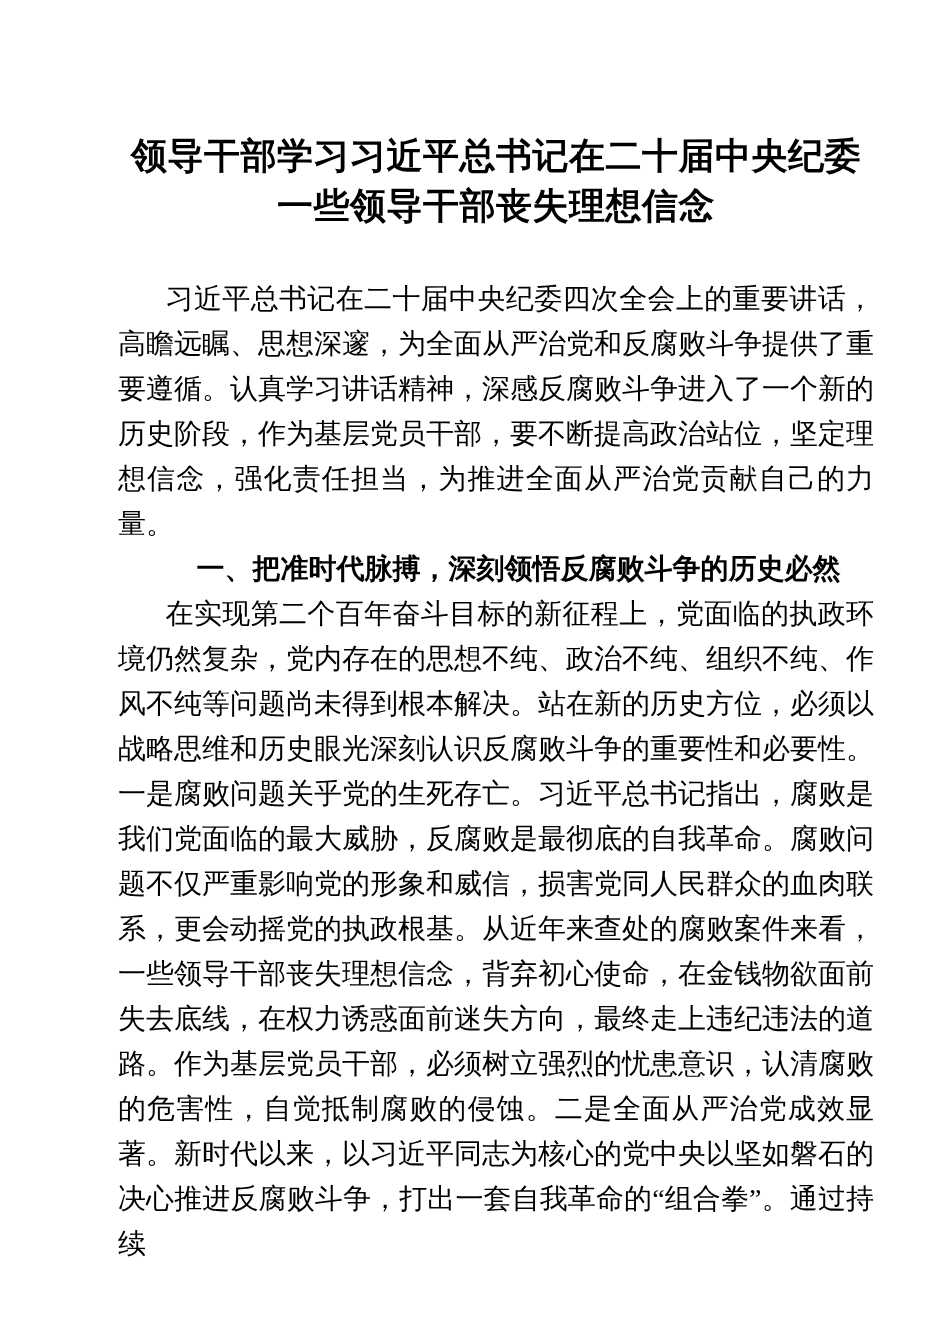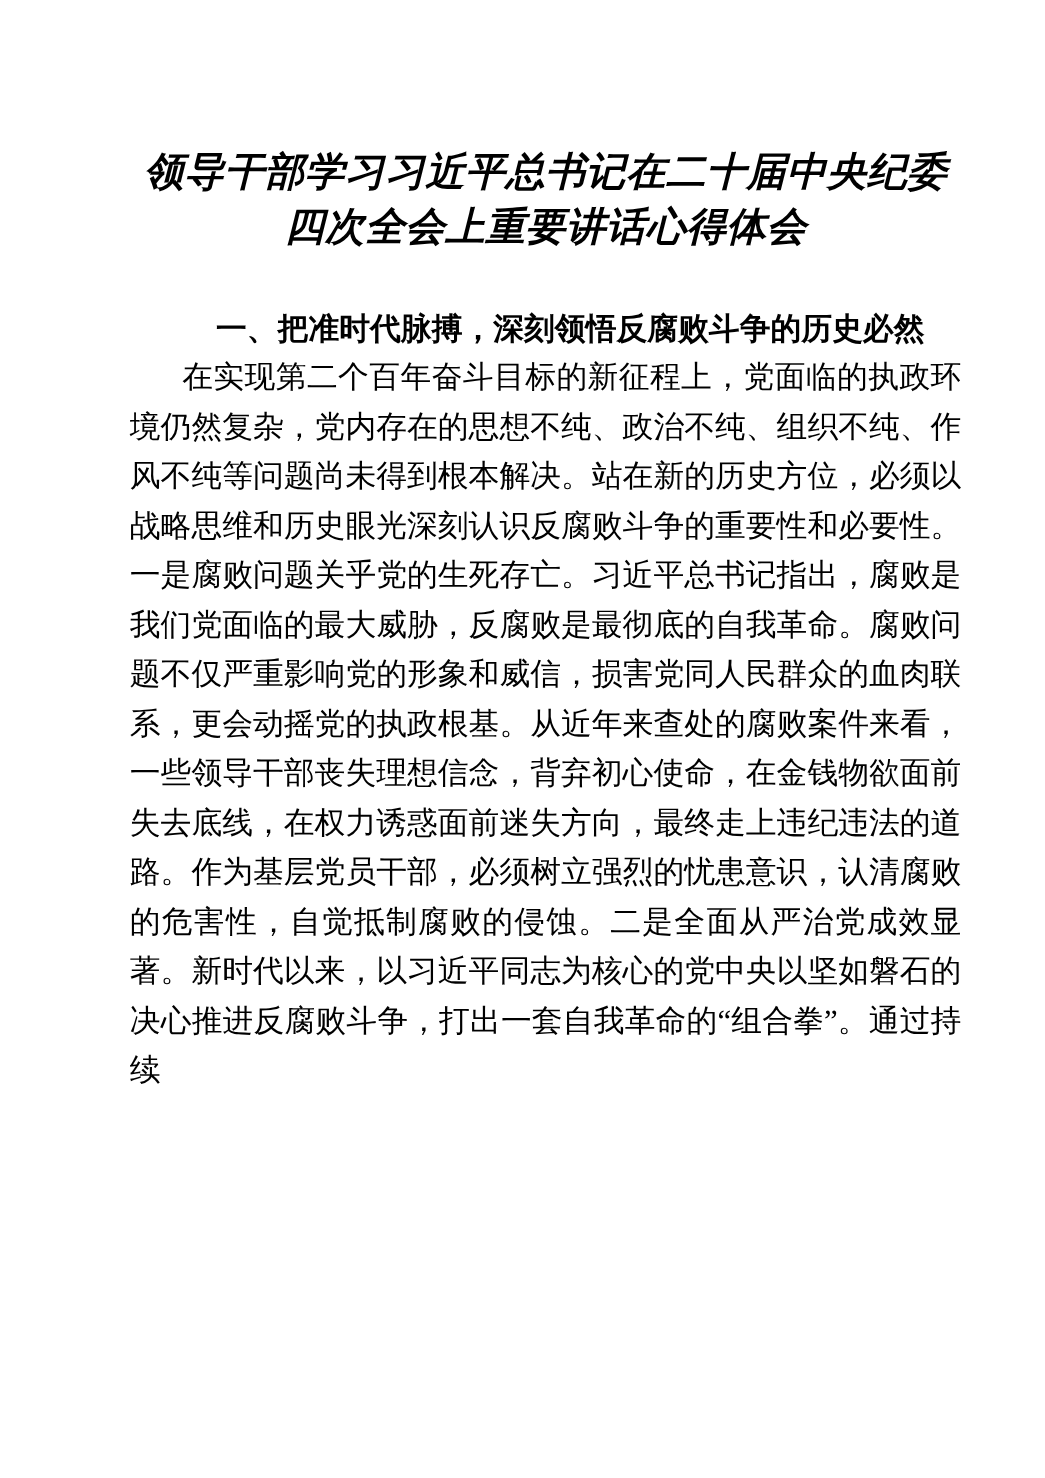--- a/index.html
+++ b/index.html
@@ -20,21 +20,20 @@
   .doc-title {
     margin: 0 0 45px 0;
     padding: 0;
     font-family: "Liberation Serif", serif;
     font-weight: bold;
     font-size: 36px;
     line-height: 50px;
     text-align: center;
     color: #000000;
     letter-spacing: 0.5px;
-    font-style: italic;
   }
   .doc-title .title-line {
     display: block;
   }
   .body-para {
     margin: 0;
     padding: 0;
     font-family: "Liberation Serif", serif;
     font-weight: normal;
     font-size: 28px;
@@ -56,21 +55,22 @@
     color: #000000;
   }
 </style>
 </head>
 <body>
 
 <div class="page">
 
   <h1 class="doc-title">
     <span class="title-line">领导干部学习习近平总书记在二十届中央纪委</span>
-    <span class="title-line">四次全会上重要讲话心得体会</span>
+    <span class="title-line">一些领导干部丧失理想信念</span>
   </h1>
 
+  <p class="body-para">习近平总书记在二十届中央纪委四次全会上的重要讲话，高瞻远瞩、思想深邃，为全面从严治党和反腐败斗争提供了重要遵循。认真学习讲话精神，深感反腐败斗争进入了一个新的历史阶段，作为基层党员干部，要不断提高政治站位，坚定理想信念，强化责任担当，为推进全面从严治党贡献自己的力量。</p>
 
   <h2 class="section-heading">一、把准时代脉搏，深刻领悟反腐败斗争的历史必然</h2>
 
   <p class="body-para">在实现第二个百年奋斗目标的新征程上，党面临的执政环境仍然复杂，党内存在的思想不纯、政治不纯、组织不纯、作风不纯等问题尚未得到根本解决。站在新的历史方位，必须以战略思维和历史眼光深刻认识反腐败斗争的重要性和必要性。一是腐败问题关乎党的生死存亡。习近平总书记指出，腐败是我们党面临的最大威胁，反腐败是最彻底的自我革命。腐败问题不仅严重影响党的形象和威信，损害党同人民群众的血肉联系，更会动摇党的执政根基。从近年来查处的腐败案件来看，一些领导干部丧失理想信念，背弃初心使命，在金钱物欲面前失去底线，在权力诱惑面前迷失方向，最终走上违纪违法的道路。作为基层党员干部，必须树立强烈的忧患意识，认清腐败的危害性，自觉抵制腐败的侵蚀。二是全面从严治党成效显著。新时代以来，以习近平同志为核心的党中央以坚如磐石的决心推进反腐败斗争，打出一套自我革命的“组合拳”。通过持续</p>
 
 </div>
 
 </body></html>

